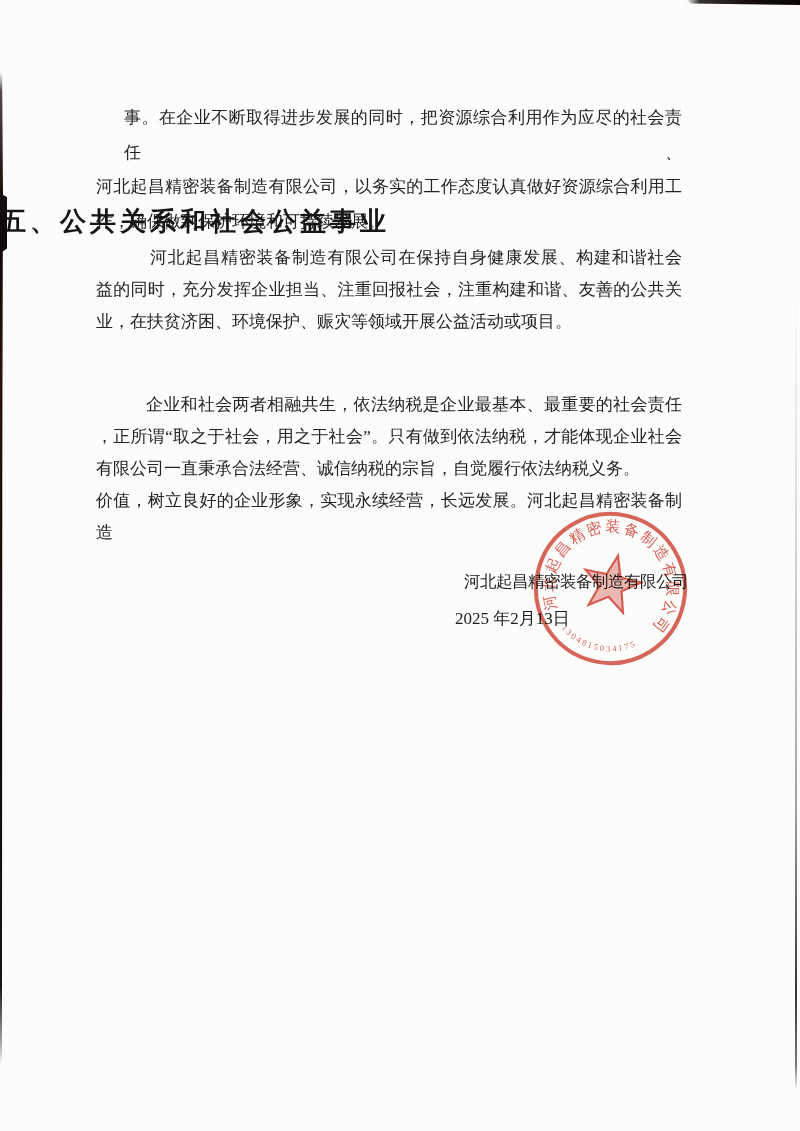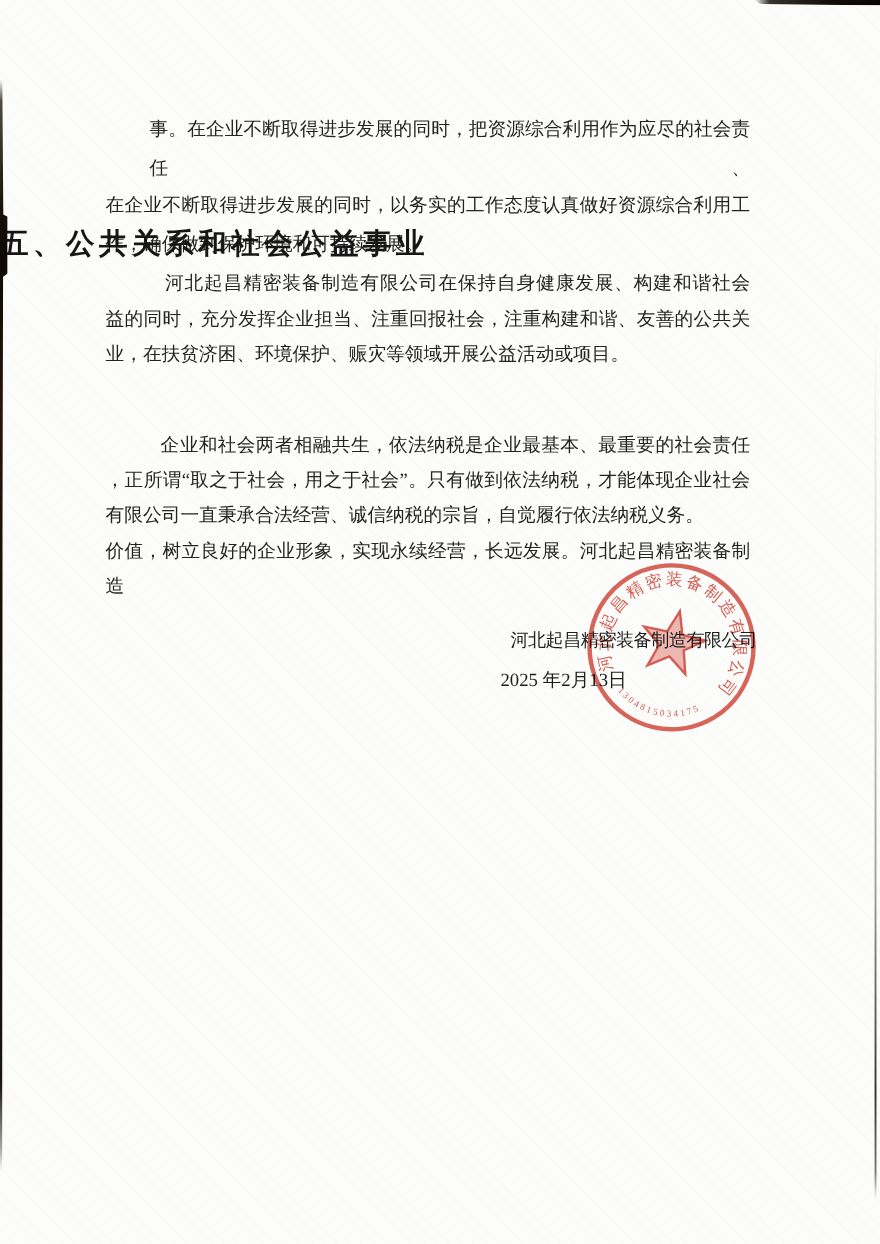--- a/index.html
+++ b/index.html
@@ -40,22 +40,22 @@
     clip-path:polygon(35% 0,100% 0,100% 100%,35% 100%);
   }
 </style>
 </head>
 <body>
 
 <div class="page">
 
   <div id="text-block">
       <div class="para" style="top: 101px; left: 96px; width: 586px; line-height: 34.6px;">
-        <div class="line full" style="margin-left: 40px;">事。在企业不断取得进步发展的同时，把资源综合利用作为应尽的社会责任、</div>
-        <div class="line full">在企业不断取得进步发展的同时，以务实的工作态度认真做好资源综合利用工</div>
+        <div class="line full" style="margin-left: 28px;">事。在企业不断取得进步发展的同时，把资源综合利用作为应尽的社会责任、</div>
+        <div class="line full">河北起昌精密装备制造有限公司，以务实的工作态度认真做好资源综合利用工</div>
         <div class="line">作，确保做到保护环境和可持续发展。</div>
       </div>
       <div class="heading" style="top: 205px;">五、公共关系和社会公益事业</div>
       <div class="para" style="top: 242px; left: 96px; width: 586px; line-height: 32px;">
         <div class="line full" style="text-indent: 54px;">河北起昌精密装备制造有限公司在保持自身健康发展、构建和谐社会</div>
         <div class="line full">益的同时，充分发挥企业担当、注重回报社会，注重构建和谐、友善的公共关</div>
         <div class="line">业，在扶贫济困、环境保护、赈灾等领域开展公益活动或项目。</div>
       </div>
       <div class="para" style="top: 369px; left: 96px; width: 586px; line-height: 32px;">
         <div class="line full" style="text-indent: 50px; margin-top: 20px;">企业和社会两者相融共生，依法纳税是企业最基本、最重要的社会责任</div>

